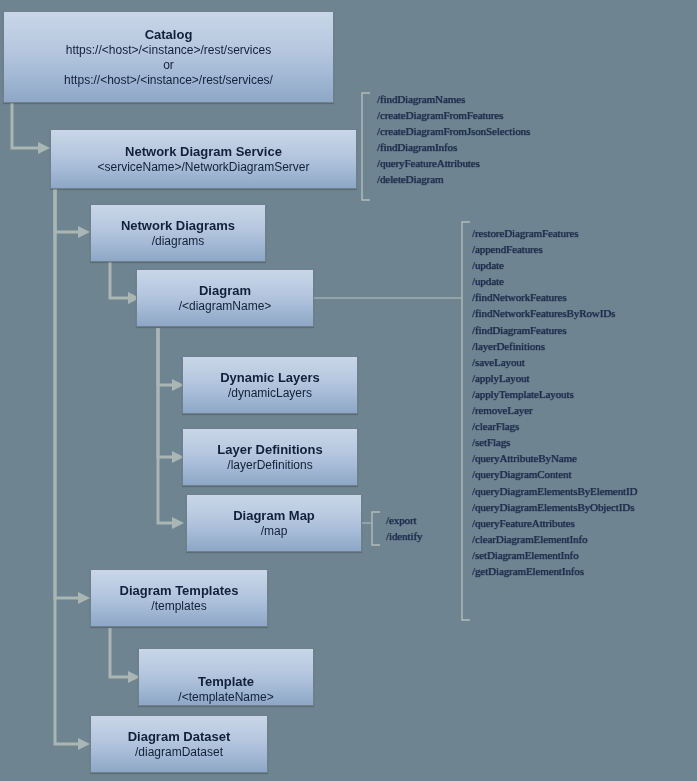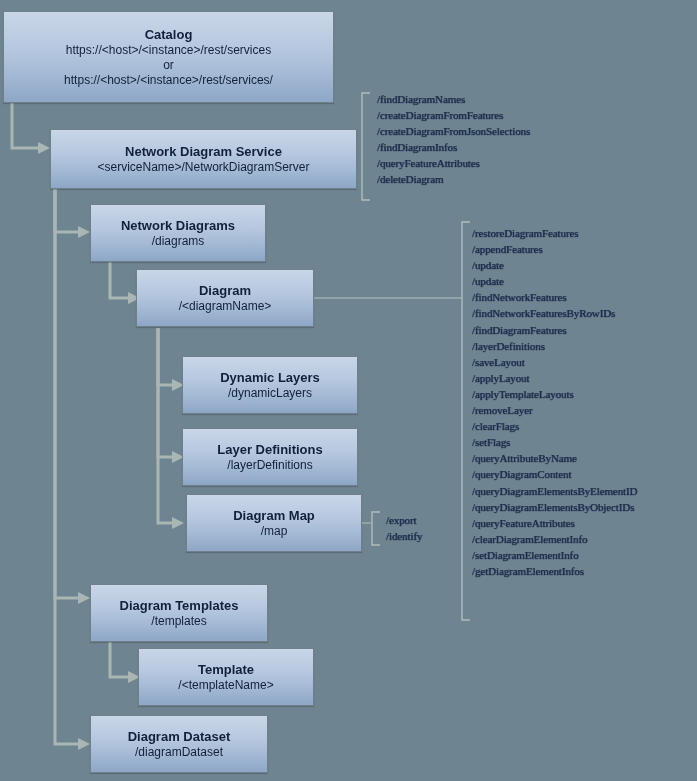--- a/index.html
+++ b/index.html
@@ -139,26 +139,26 @@
   <div class="node" style="left:182px; top:428px; width:176px; height:58px;">
     <div class="title">Layer Definitions</div>
     <div class="sub">/layerDefinitions</div>
   </div>
 
   <div class="node" style="left:186px; top:494px; width:176px; height:58px;">
     <div class="title">Diagram Map</div>
     <div class="sub">/map</div>
   </div>
 
-  <div class="node" style="left:90px; top:584px; width:178px; height:58px;align-items:center;">
+  <div class="node" style="left:90px; top:569px; width:178px; height:58px;align-items:center;">
     <div class="title">Diagram Templates</div>
     <div class="sub">/templates</div>
   </div>
 
-  <div class="node" style="left:138px; top:648px; width:176px; height:58px;">
+  <div class="node" style="left:138px; top:648px; width:176px; height:58px;justify-content:flex-end;">
     <div class="title">Template</div>
     <div class="sub">/&lt;templateName&gt;</div>
   </div>
 
   <div class="node" style="left:90px; top:715px; width:178px; height:58px;">
     <div class="title">Diagram Dataset</div>
     <div class="sub">/diagramDataset</div>
   </div>
 
   <div class="oplist blurry" style="left:377px; top:91px;">

